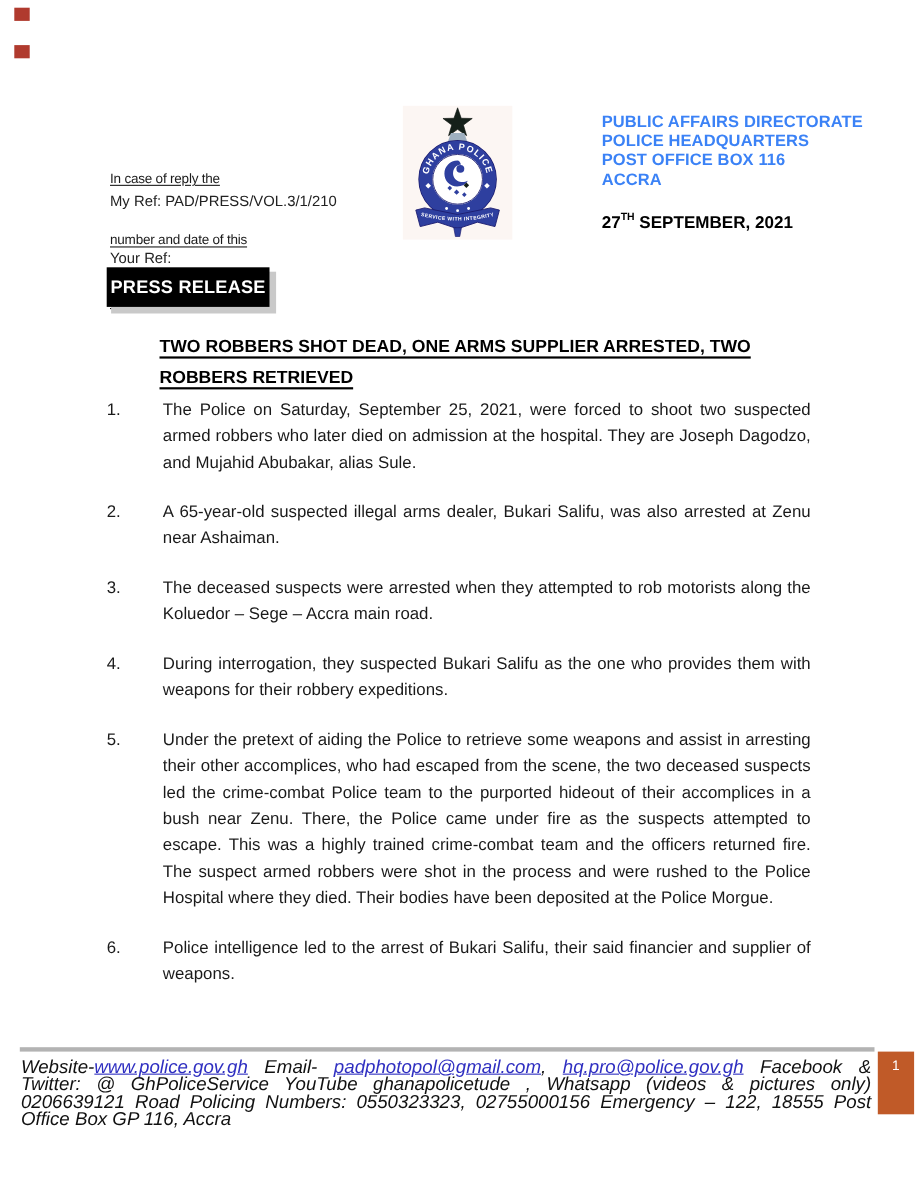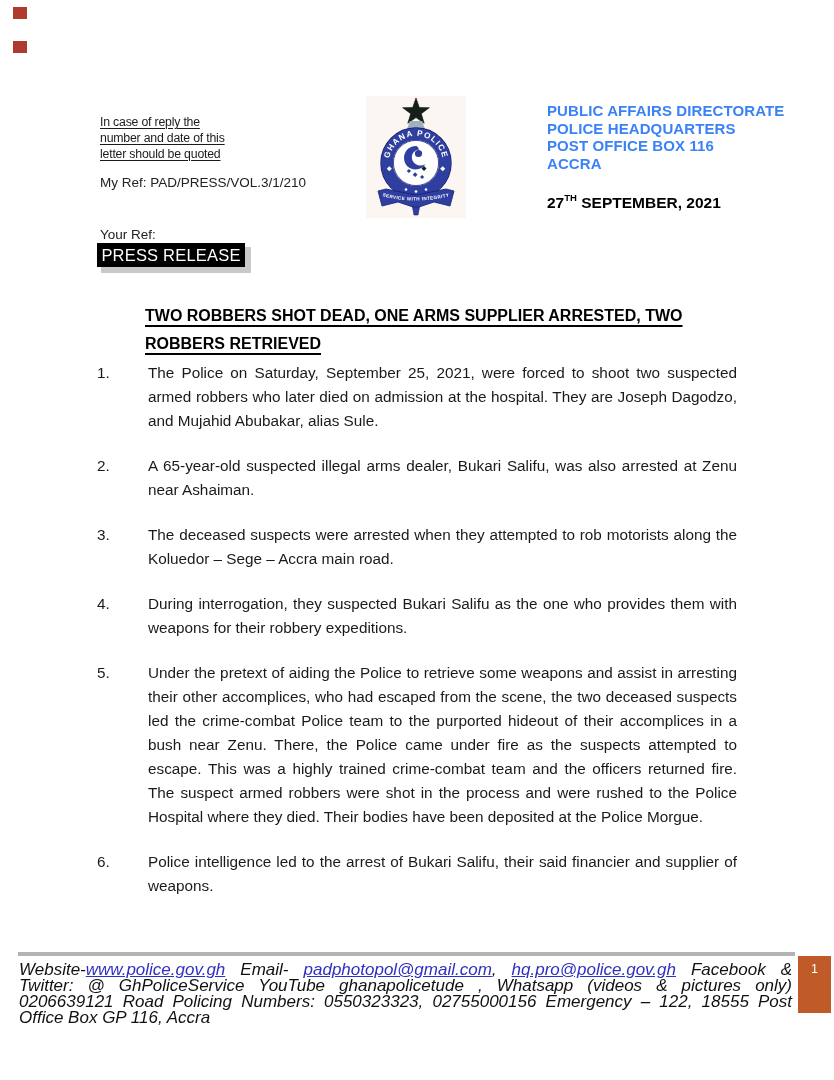--- a/index.html
+++ b/index.html
@@ -8,35 +8,35 @@
     font-family:"Liberation Sans","DejaVu Sans",sans-serif;color:#151515;
     overflow:hidden;
   }
   .page{position:absolute;inset:0;background:#fff;}
 
   .corner-mark{position:absolute;left:13px;width:14px;height:12px;background:var(--corner-mark,#b03a2e);}
   .corner-mark.m1{top:7px;}
   .corner-mark.m2{top:41px;}
 
   .reply-note{position:absolute;left:100px;top:114px;font-size:12.3px;line-height:16px;letter-spacing:-0.2px;color:#1b1b1b;}
-  .reply-line{text-decoration:underline;text-underline-offset:2px;}
+  .reply-line{text-decoration:underline;text-underline-offset:2px;margin-top:40px;}
 
   .my-ref{position:absolute;left:100px;top:175px;font-size:13.5px;color:#222;}
   .your-ref{position:absolute;left:100px;top:203px;font-size:13.5px;color:#222;margin-top:24px;}
 
   .crest{position:absolute;left:366px;top:96px;width:100px;height:122px;}
 
   .addr{position:absolute;left:547px;top:102px;font-weight:bold;font-size:15px;line-height:17.5px;color:#3b82f6;letter-spacing:0.1px;}
   .date-line{position:absolute;left:547px;top:193px;font-weight:bold;font-size:15.5px;color:#000;}
   .date-line sup{font-size:9.5px;position:relative;top:-1px;}
 
   .press-box{
-    position:absolute;left:97px;top:243px;width:148px;height:24px;
+    position:absolute;left:97px;top:243px;width:148px;height:36px;
     background:var(--press-release-bg,#000);color:var(--press-release-text,#fff);
-    font-weight:normal;font-size:16.5px;display:flex;align-items:center;justify-content:center;
+    font-weight:bold;font-size:16.5px;display:flex;align-items:center;justify-content:center;
     box-shadow:5px 5px 0 1px #c9c9c9;letter-spacing:0.2px;
   }
 
   .doc-title{position:absolute;left:97px;top:302px;width:648px;font-weight:bold;font-size:16px;line-height:28px;color:#000;margin-left:48px;}
   .title-line{display:block;}
   .title-line span{text-decoration:underline;text-decoration-thickness:2px;text-underline-offset:4px;}
 
   .paras{position:absolute;left:97px;top:361px;width:640px;font-size:15.3px;line-height:24px;color:#1a1a1a;}
   .para{display:flex;margin-bottom:21px;}
   .para-num{width:51px;flex:none;}

